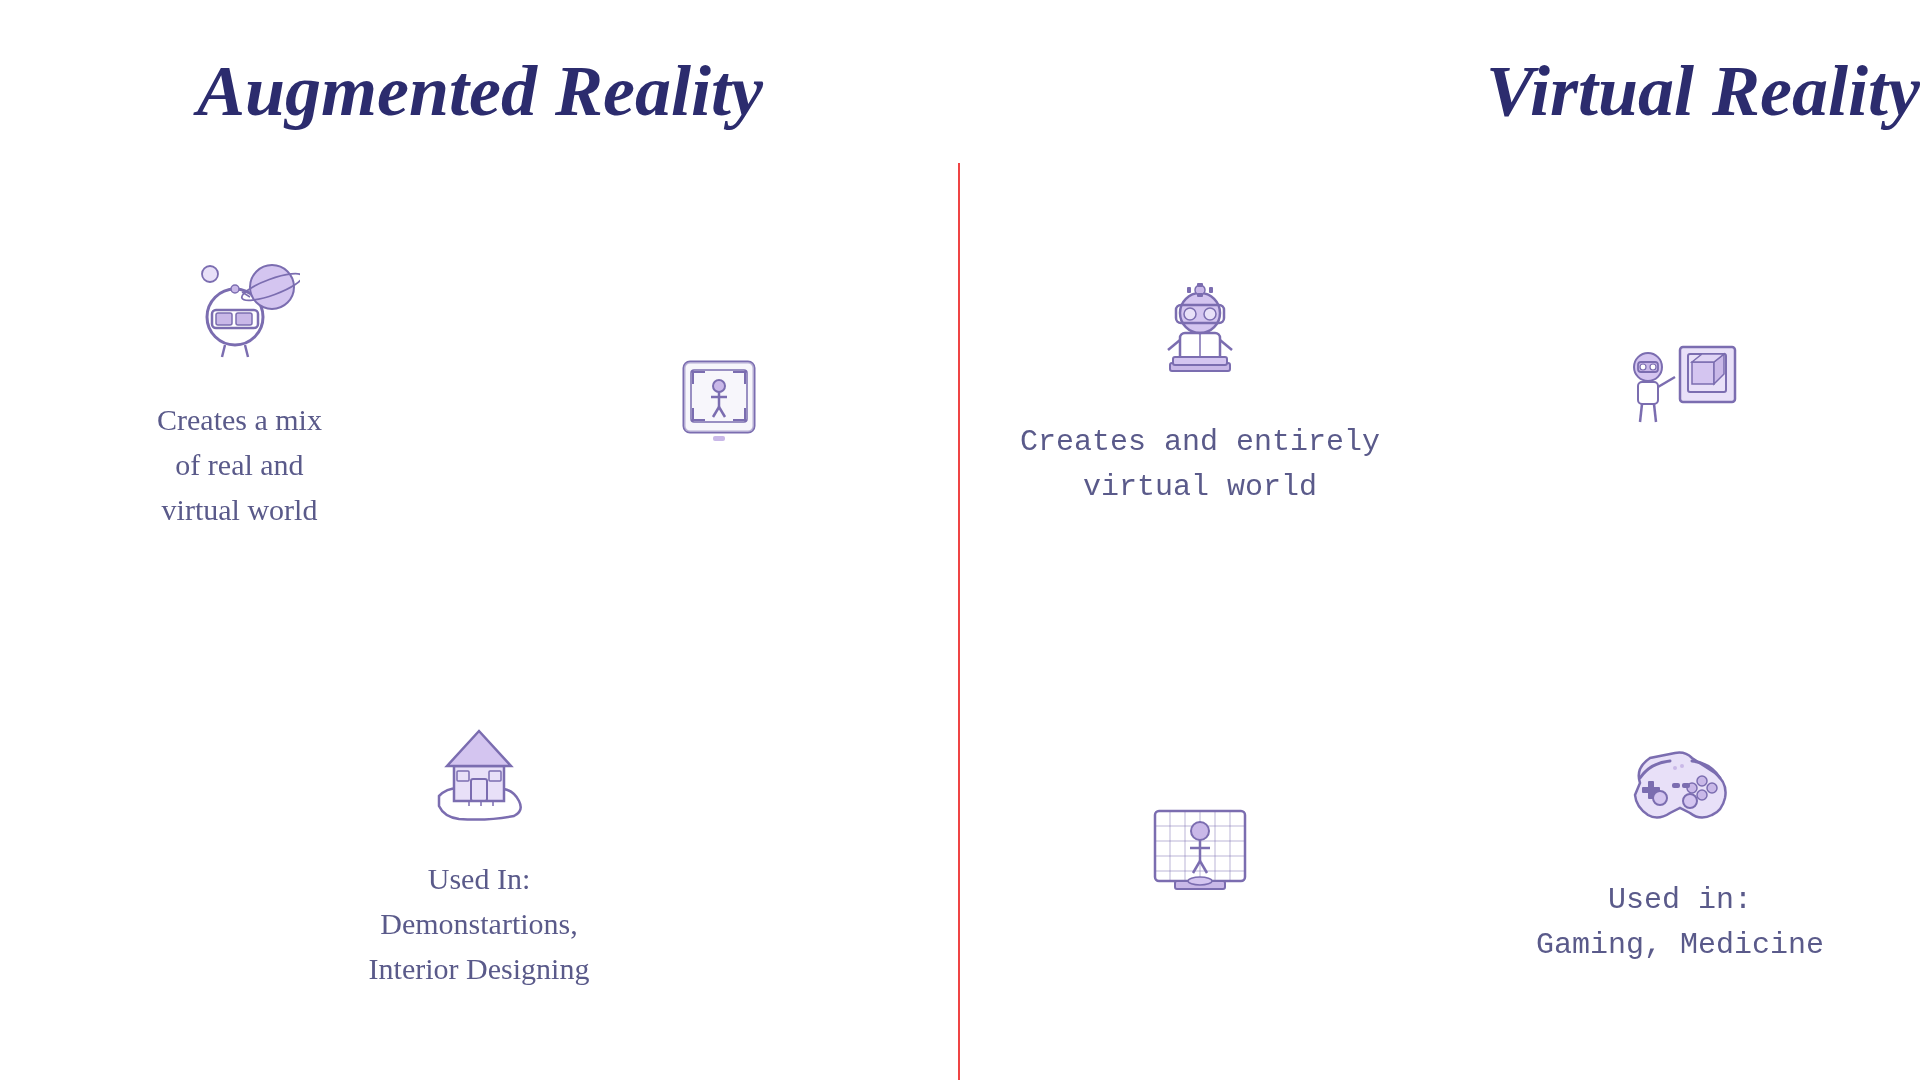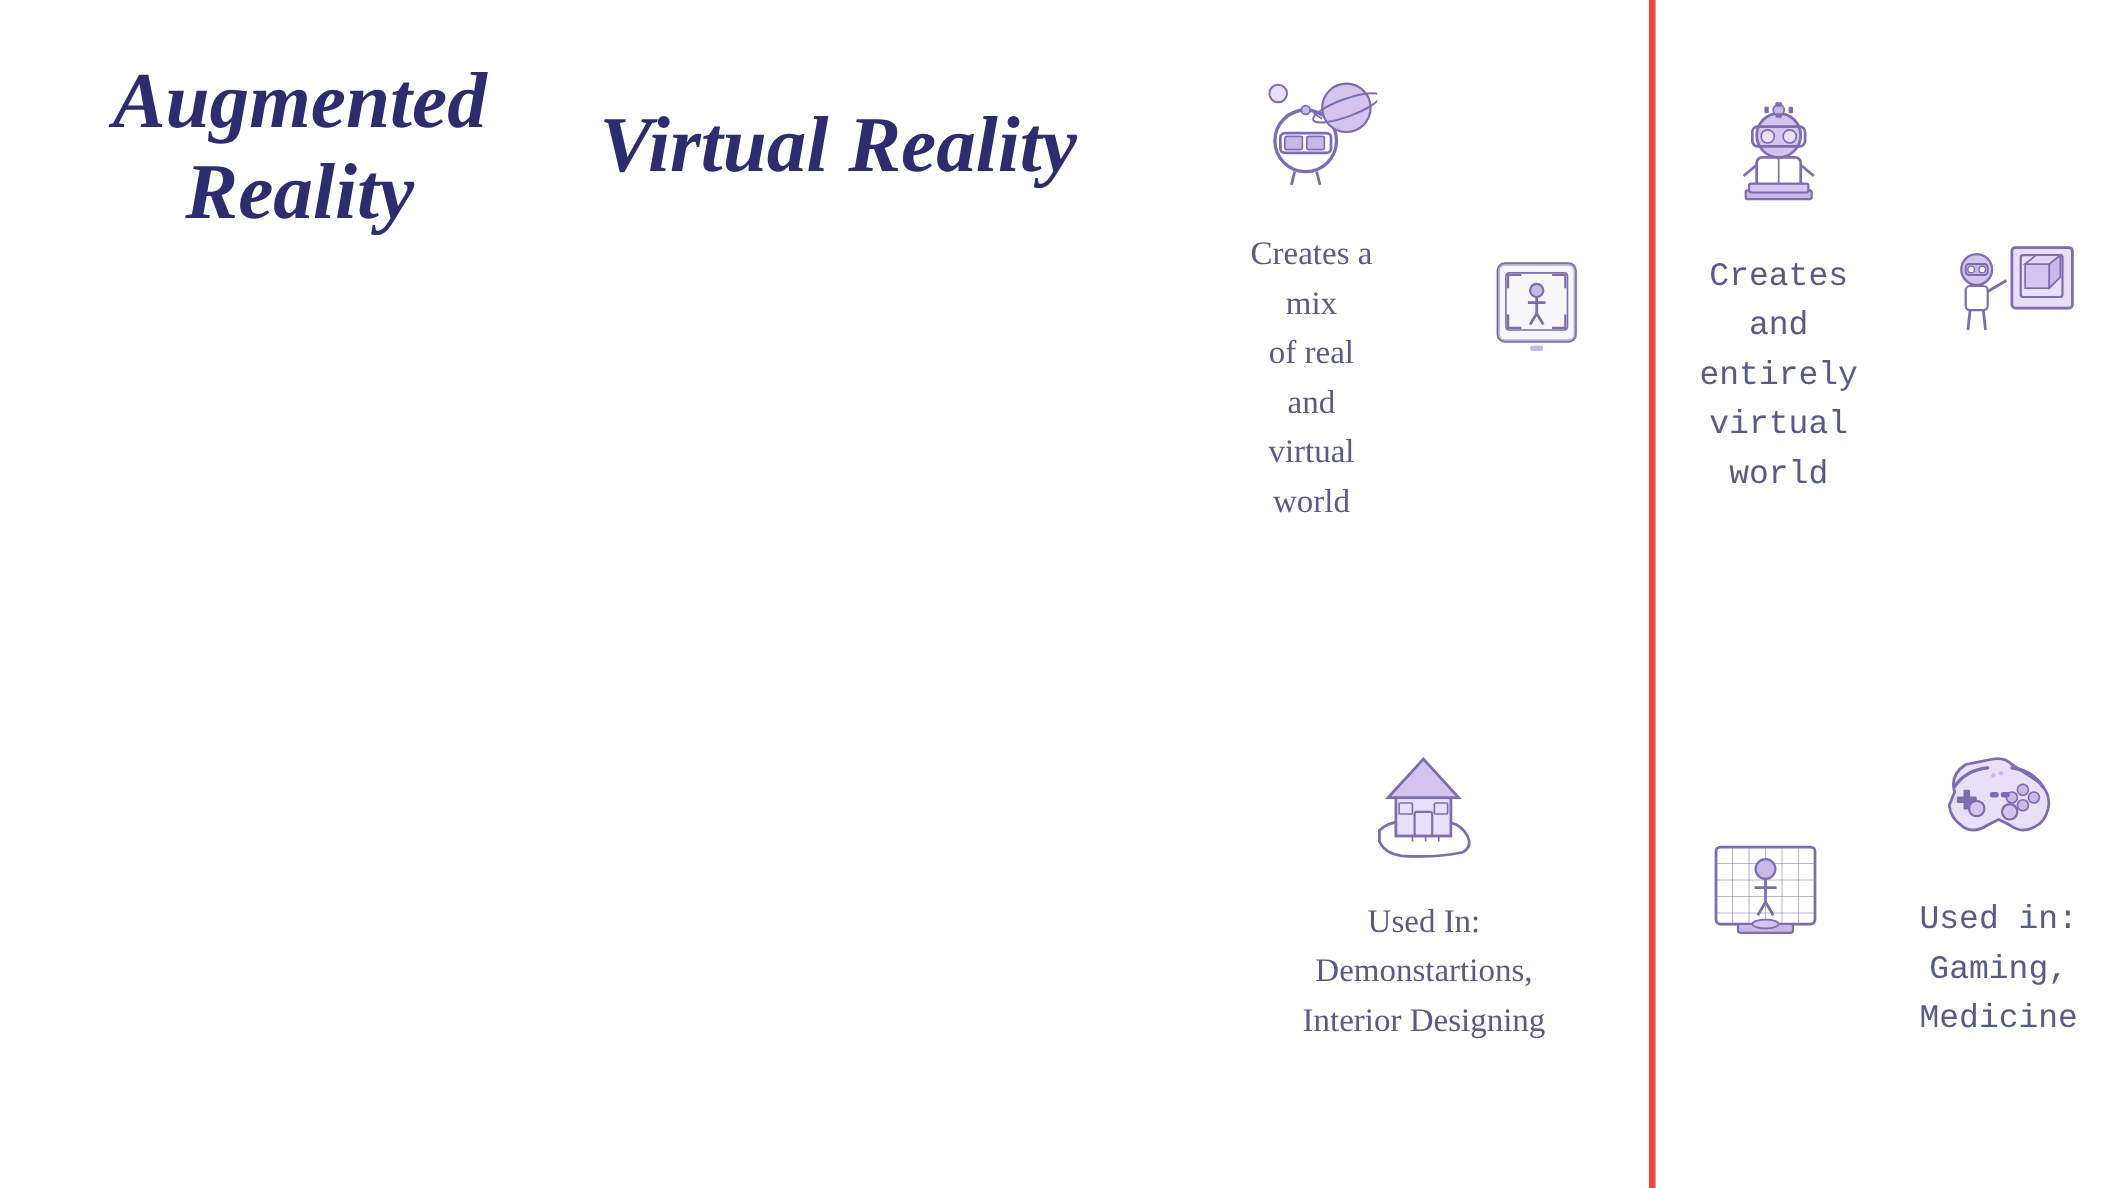--- a/index.html
+++ b/index.html
@@ -7,53 +7,52 @@
       width: 1920px;
       height: 1080px;
       background: #ffffff;
       font-family: Georgia, 'Times New Roman', serif;
       overflow: hidden;
     }
     .page-container {
       width: 1920px;
       height: 1080px;
       display: flex;
-      flex-direction: row;
+      flex-direction: column;
     }
     .header-row {
       display: flex;
       width: 100%;
       padding-top: 50px;
       padding-bottom: 30px;
     }
     .header-left {
       width: 50%;
       text-align: center;
     }
     .header-right {
       width: 50%;
-      text-align: left;
-      margin-top: 40px;
+      text-align: right;
     }
     .section-title {
       font-size: 72px;
       font-weight: 900;
       color: #2c2c6e;
       font-style: italic;
     }
     .main-content {
       display: flex;
       flex: 1;
       width: 100%;
     }
     .left-panel {
       width: 50%;
       display: flex;
       flex-direction: column;
-      border-right: 6px solid #ef4444;
+      border-right: 2px solid #ef4444;
     }
     .right-panel {
       width: 50%;
       display: flex;
       flex-direction: column;
       font-family: Liberation Mono, monospace;
     }
     .top-row {
       display: flex;
       flex: 1;

